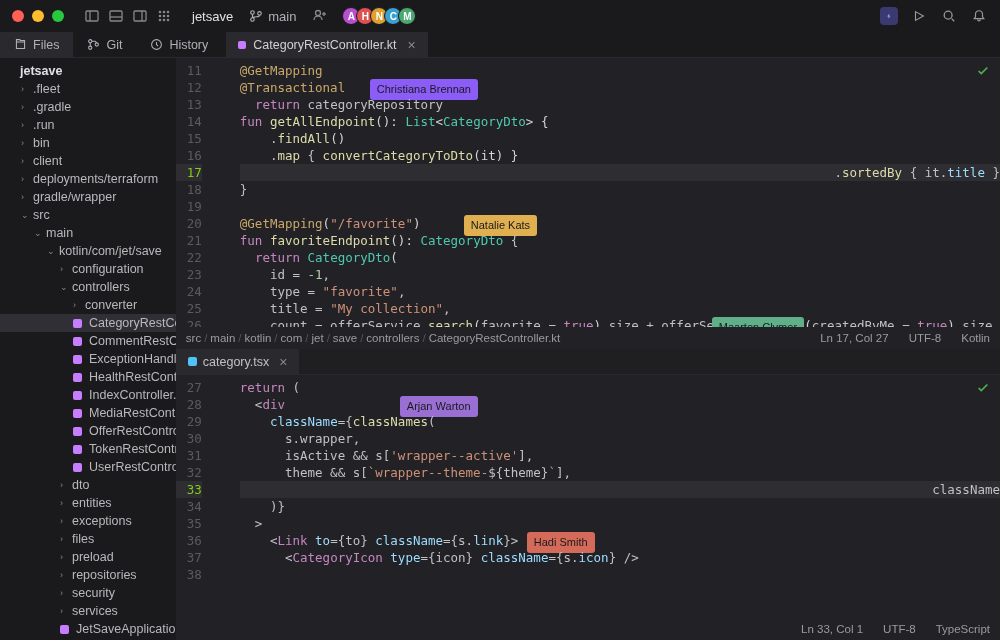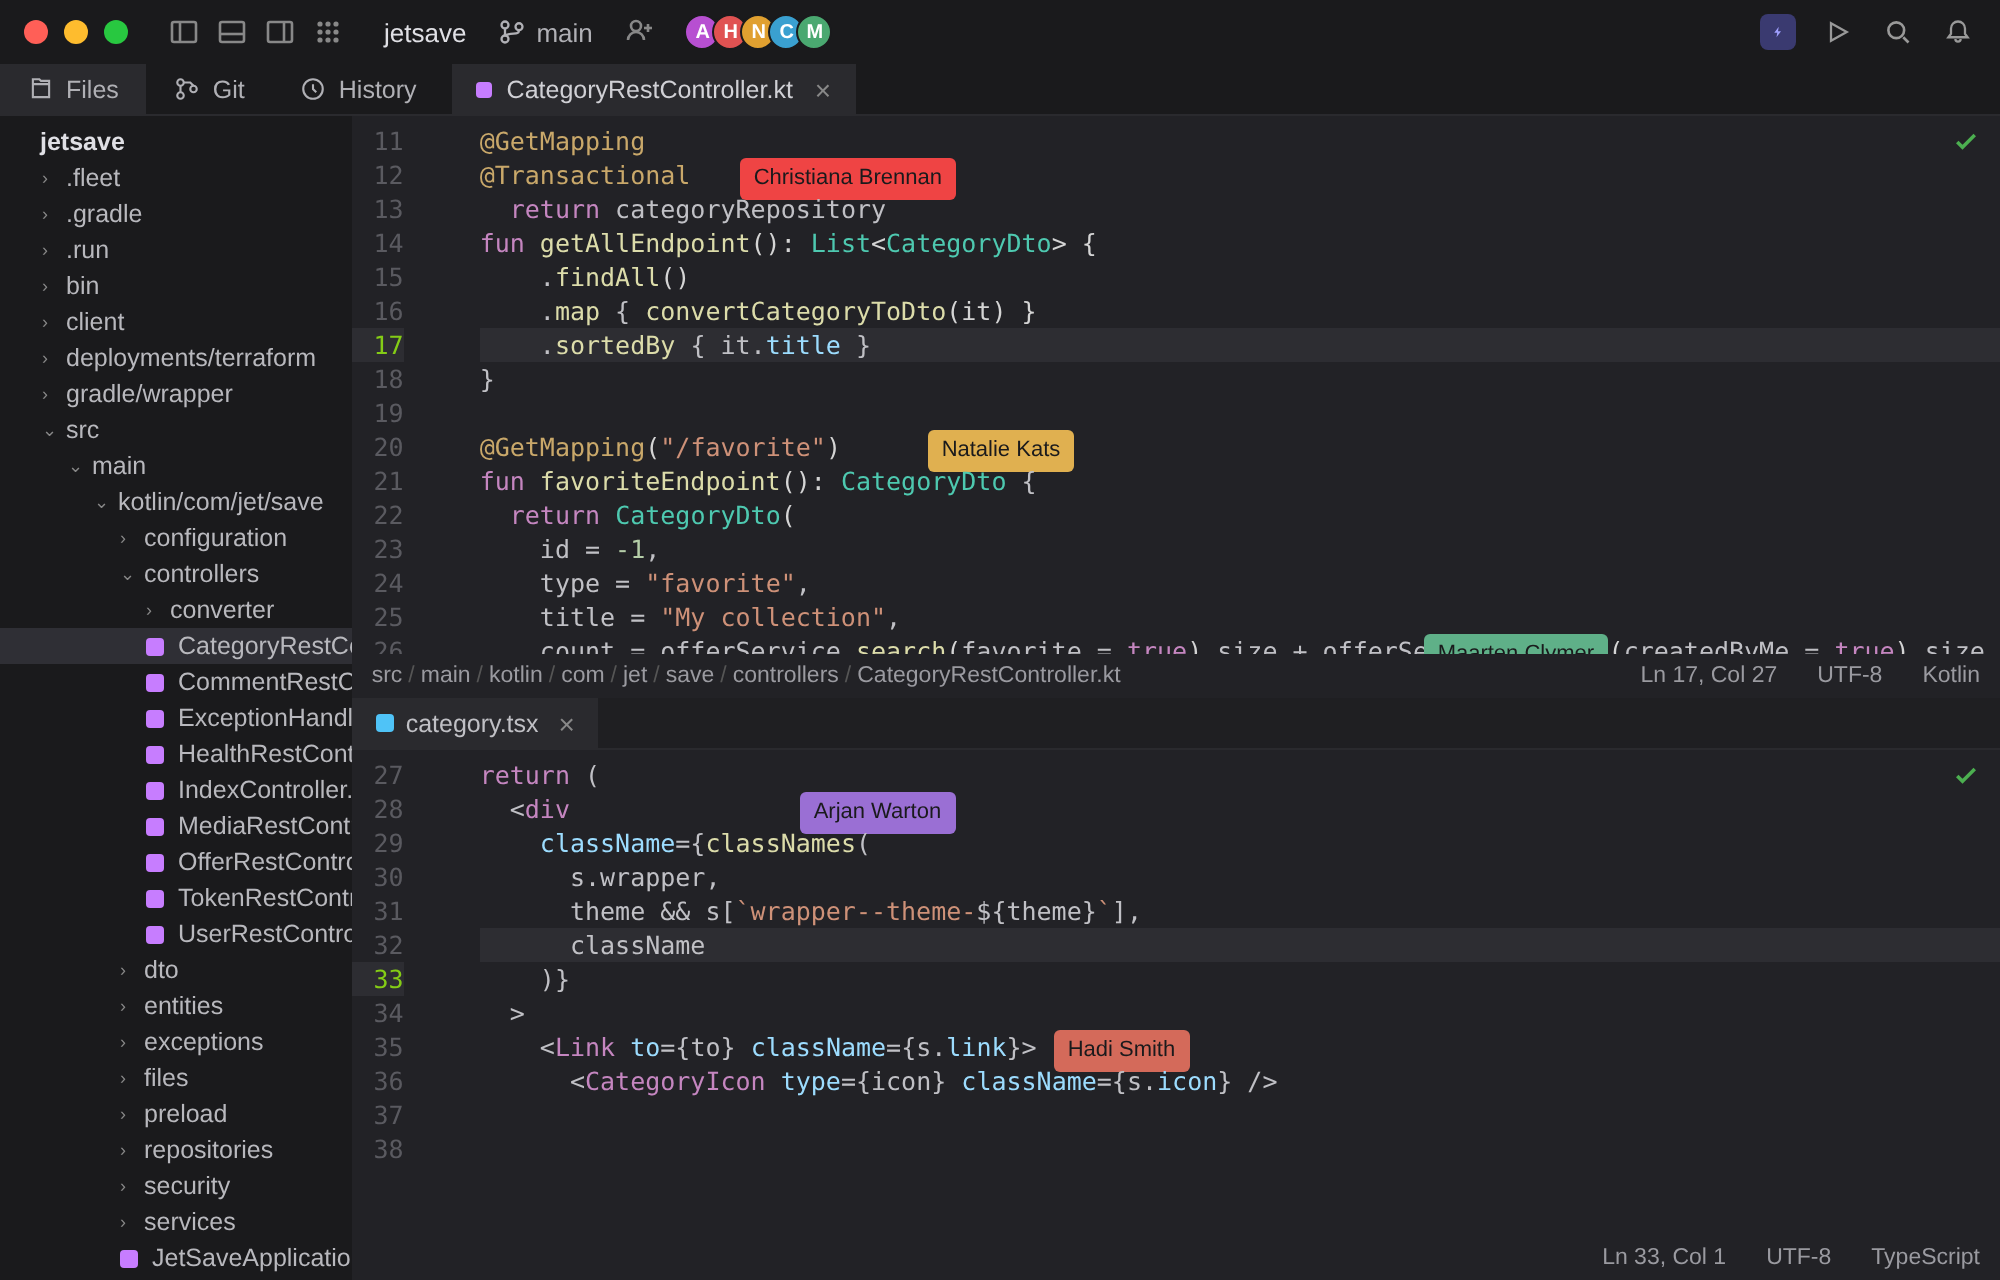--- a/index.html
+++ b/index.html
@@ -98,21 +98,21 @@
 
 .pane { flex: 1; display: flex; flex-direction: column; position: relative; overflow: hidden; }
 .pane-tab-bar { display: flex; background: #1f1f22; height: 26px; align-items: stretch; border-bottom: 1px solid #2a2a2e; }
 .pane-tab { display: flex; align-items: center; gap: 6px; padding: 0 12px; background: #2a2a2e; font-size: 12.5px; }
 .ts-badge { width: 9px; height: 9px; background: #4fc3f7; border-radius: 2px; }
 
 .code-area { flex: 1; display: flex; overflow: hidden; position: relative; font-family: 'SF Mono', Menlo, Consolas, monospace; font-size: 12.5px; line-height: 17px; }
 .gutter { width: 36px; text-align: right; padding-right: 10px; color: #5a5a60; user-select: none; padding-top: 4px; }
 .code-lines { flex: 1; padding-top: 4px; position: relative; }
 .code-line { height: 17px; white-space: pre; position: relative; margin-left: 28px; }
-.code-line.hl { background: #2d2d32; }
+.code-line.hl { background: #2d2d32; text-align: right; }
 .gutter-line { height: 17px; }
 .gutter-line.hl { background: #2d2d32; color: #84cc16; }
 
 .k-ann { color: #c9a86a; }
 .k-kw { color: #c586c0; }
 .k-fn { color: #dcdcaa; }
 .k-type { color: #4ec9b0; }
 .k-str { color: #ce9178; }
 .k-num { color: #b5cea8; }
 .k-prop { color: #9cdcfe; }
@@ -432,21 +432,21 @@
             <div class="gutter-line">20</div>
             <div class="gutter-line">21</div>
             <div class="gutter-line">22</div>
             <div class="gutter-line">23</div>
             <div class="gutter-line">24</div>
             <div class="gutter-line">25</div>
             <div class="gutter-line">26</div>
           </div>
         <div class="code-lines" id="code1">
             <div class="code-line"><span class="k-ann">@GetMapping</span></div>
-            <div class="code-line"><span class="k-ann">@Transactional</span><div class="blame" style="background: #ef4444; left: 130px;">Christiana Brennan</div></div>
+            <div class="code-line"><span class="k-ann">@Transactional</span><div class="blame" style="background: #8b5cf6; left: 130px;">Christiana Brennan</div></div>
             <div class="code-line"><span>  </span><span class="k-kw">return</span><span> categoryRepository</span></div>
             <div class="code-line"><span class="k-kw">fun </span><span class="k-fn">getAllEndpoint</span><span class="k-op">(): </span><span class="k-type">List</span><span class="k-op">&lt;</span><span class="k-type">CategoryDto</span><span class="k-op">&gt; {</span></div>
             <div class="code-line"><span>    .</span><span class="k-fn">findAll</span><span class="k-op">()</span></div>
             <div class="code-line"><span>    .</span><span class="k-fn">map</span><span> { </span><span class="k-fn">convertCategoryToDto</span><span class="k-op">(it) }</span></div>
             <div class="code-line hl"><span>    .</span><span class="k-fn">sortedBy</span><span> { it.</span><span class="k-prop">title</span><span> }</span></div>
             <div class="code-line"><span>}</span></div>
             <div class="code-line"><span></span></div>
             <div class="code-line"><span class="k-ann">@GetMapping</span><span class="k-op">(</span><span class="k-str">"/favorite"</span><span class="k-op">)</span><div class="blame" style="background: rgb(224, 176, 80); left: 224px;">Natalie Kats</div></div>
             <div class="code-line"><span class="k-kw">fun </span><span class="k-fn">favoriteEndpoint</span><span class="k-op">(): </span><span class="k-type">CategoryDto</span><span> {</span></div>
             <div class="code-line"><span>  </span><span class="k-kw">return</span><span> </span><span class="k-type">CategoryDto</span><span class="k-op">(</span></div>
@@ -491,20 +491,21 @@
             <div class="gutter-line">35</div>
             <div class="gutter-line">36</div>
             <div class="gutter-line">37</div>
             <div class="gutter-line">38</div>
           </div>
         <div class="code-lines" id="code2">
             <div class="code-line"><span class="k-kw">return</span><span> (</span></div>
             <div class="code-line"><span>  &lt;</span><span class="tag-open">div</span><div class="blame" style="background: rgb(154, 111, 212); left: 160px;">Arjan Warton</div></div>
             <div class="code-line"><span>    </span><span class="k-attr">className</span><span>={</span><span class="k-fn">classNames</span><span>(</span></div>
             <div class="code-line"><span>      s.wrapper,</span></div>
+            <div class="code-line"><span>      isActive &amp;&amp; s[</span><span class="k-str">'wrapper--active'</span><span>],</span></div>
             <div class="code-line"><span>      theme &amp;&amp; s[</span><span class="k-str">`wrapper--theme-</span><span>${theme}</span><span class="k-str">`</span><span>],</span></div>
             <div class="code-line hl"><span>      className</span></div>
             <div class="code-line"><span>    )}</span></div>
             <div class="code-line"><span>  &gt;</span></div>
             <div class="code-line"><span>    &lt;</span><span class="tag-open">Link</span><span> </span><span class="k-attr">to</span><span>={to} </span><span class="k-attr">className</span><span>={s.</span><span class="k-prop">link</span><span>}&gt;</span><div class="blame" style="background: rgb(212, 106, 90); left: 287px;">Hadi Smith</div></div>
             <div class="code-line"><span>      &lt;</span><span class="tag-open">CategoryIcon</span><span> </span><span class="k-attr">type</span><span>={icon} </span><span class="k-attr">className</span><span>={s.</span><span class="k-prop">icon</span><span>} /&gt;</span></div>
             <div class="code-line"><span></span></div>
           </div>
       </div>
       <div class="status-bar">

